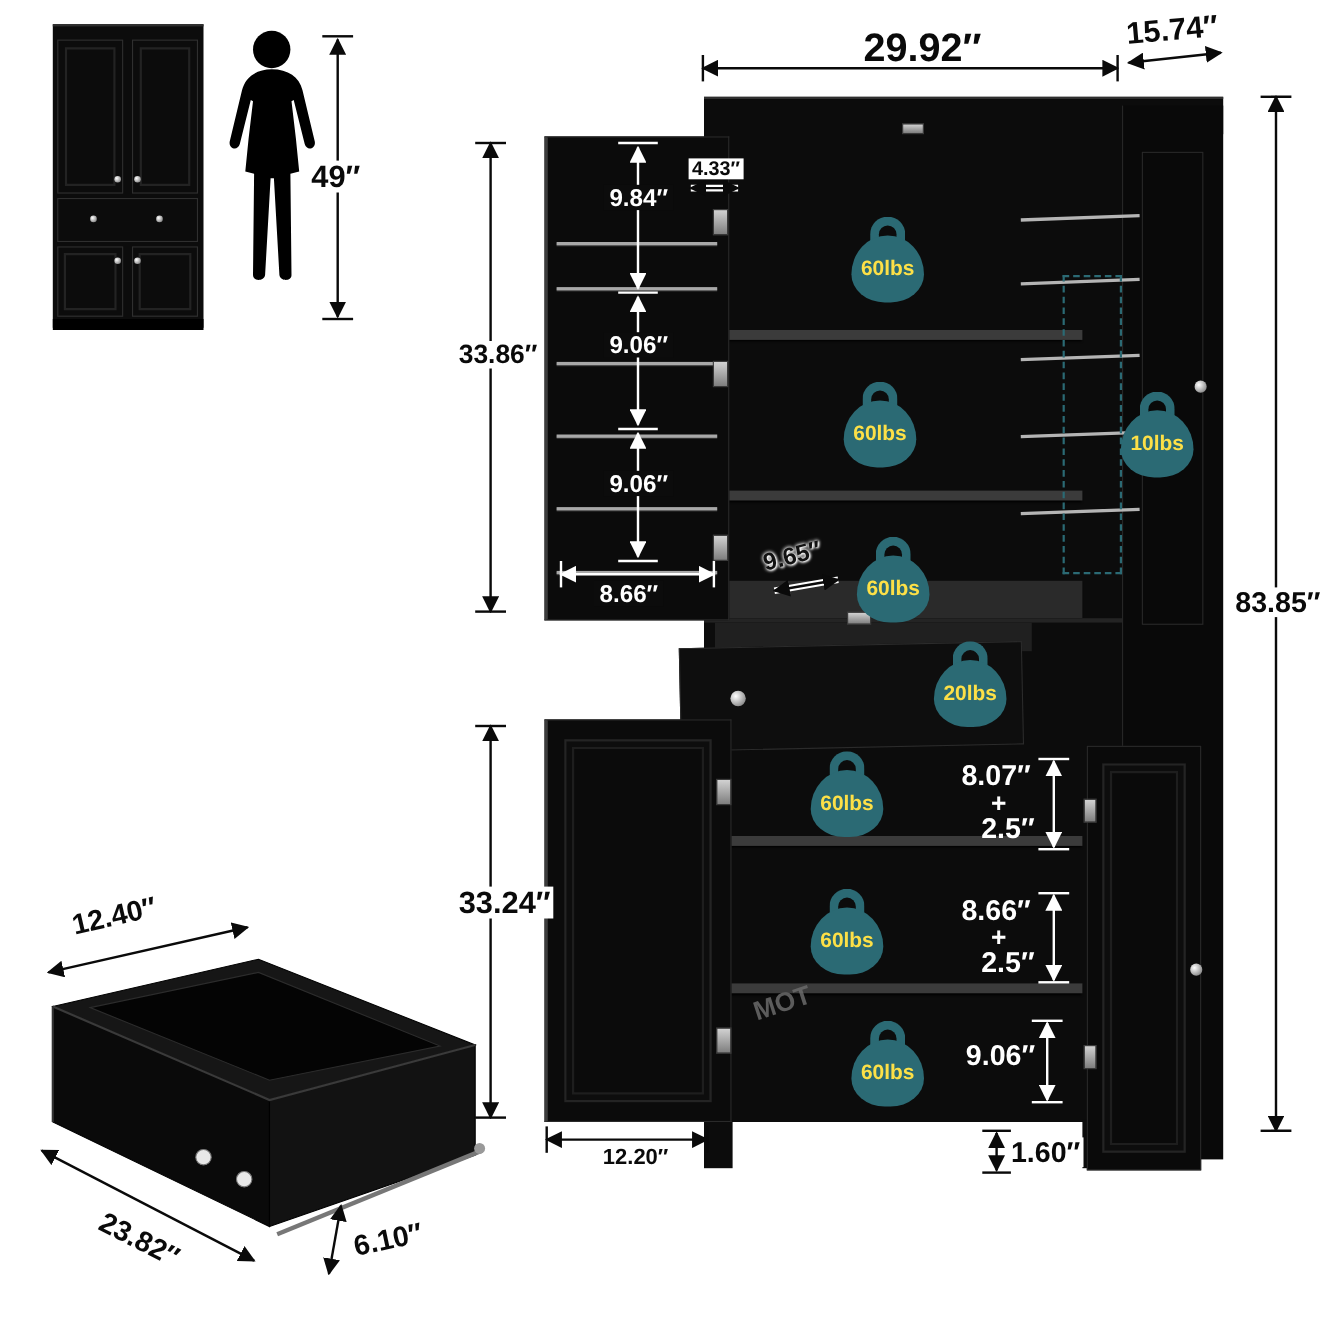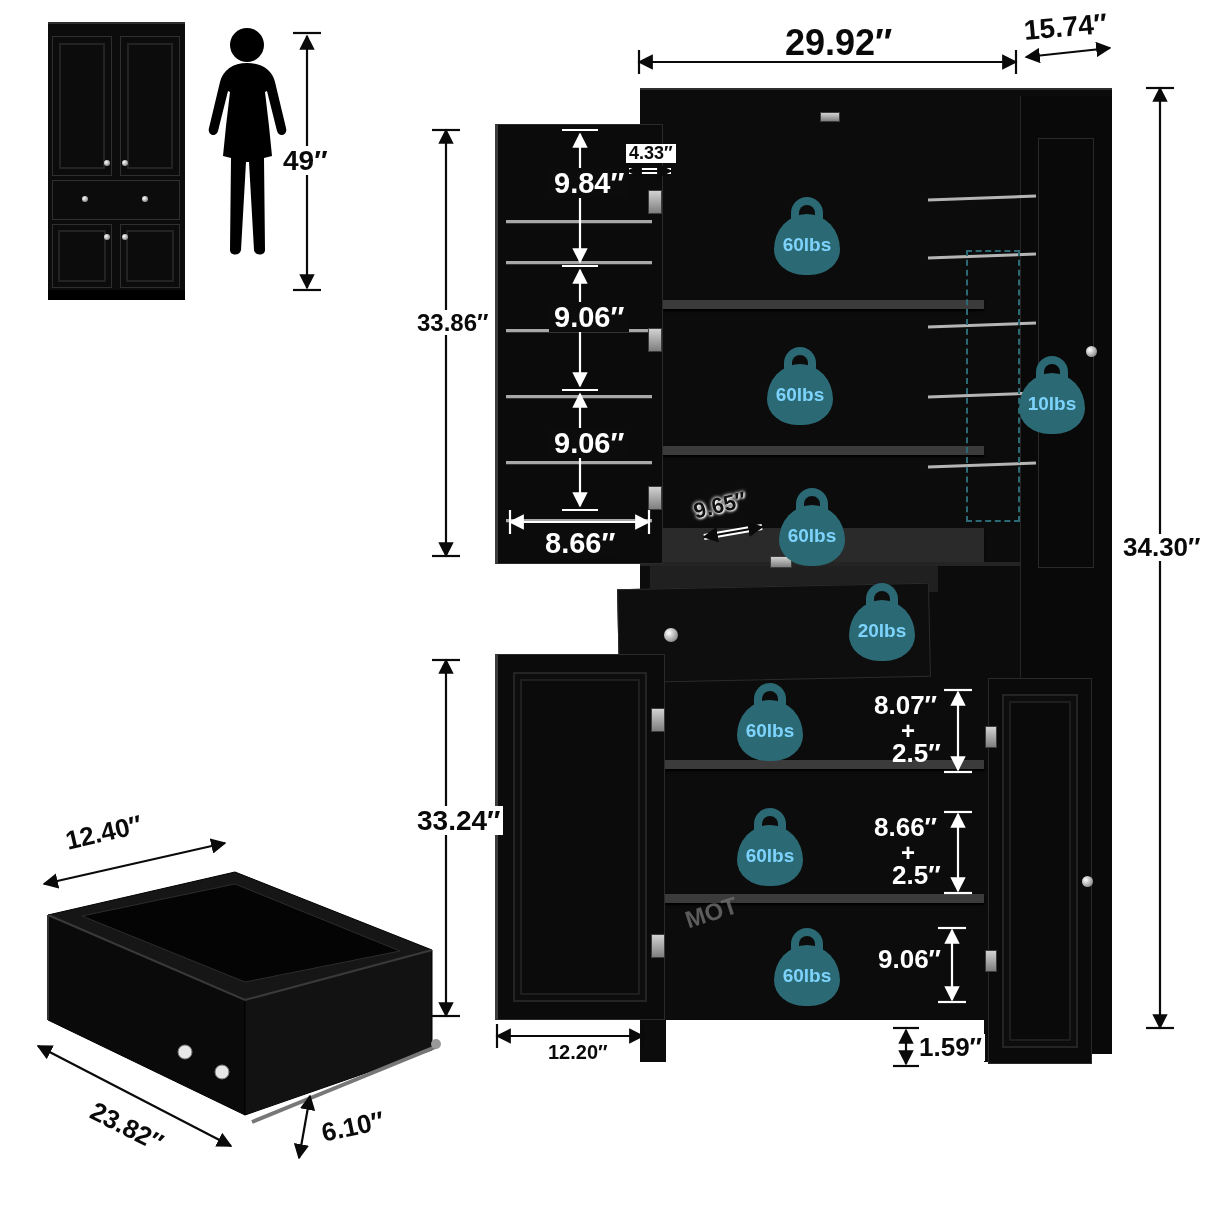--- a/index.html
+++ b/index.html
@@ -2,31 +2,31 @@
 <html style="--teal: #2b6a74; --cab: #0c0c0c; --dim: #0a0a0a;"><head>
 <meta charset="utf-8">
 <style>
   *{margin:0;padding:0;box-sizing:border-box}
   html,body{background:#fff}
   body{font-family:"Liberation Sans",sans-serif}
   .stage{position:relative;width:1214px;height:1214px;background:#fff;overflow:hidden}
   .shape{position:absolute;background:var(--cab,#0c0c0c);z-index:1}
   .strip{position:absolute;background:#3b3b3b;box-shadow:0 2px 2px #000;z-index:1}
   .overlay{position:absolute;left:0;top:0;z-index:2;pointer-events:none}
-  .lbl,.lblw{position:absolute;z-index:3;font-weight:bold;color:var(--dim,#0a0a0a);white-space:nowrap;line-height:1.05;font-size:29px;transform-origin:left center}
+  .lbl,.lblw{position:absolute;z-index:3;font-weight:bold;color:var(--dim,#0a0a0a);white-space:nowrap;line-height:1.05;font-size:22px;transform-origin:left center}
   .lblw{color:#fff}
   .mask{background:#fff;padding:0 3px}
   .maskd{background:var(--cab,#0c0c0c);padding:0 5px}
   .knob{position:absolute;border-radius:50%;background:radial-gradient(circle at 35% 35%,#fff,#8c8c8c 75%);z-index:2}
   .hinge{position:absolute;background:linear-gradient(#d2d2d2,#7e7e7e);border:1px solid #3c3c3c;z-index:2}
   .rail{position:absolute;height:3px;background:#a8a8a8;box-shadow:0 1px 0 #333;z-index:2}
   .panel{position:absolute;border:2px solid #242424;box-shadow:inset 0 0 0 5px #0d0d0d,inset 0 0 0 7px #1e1e1e;z-index:1}
   .weight{position:absolute;width:66px;height:80px;z-index:3}
   .w-handle{position:absolute;left:50%;top:0;transform:translateX(-50%);width:32px;height:26px;border:8px solid var(--teal,#2b6a74);border-bottom:none;border-radius:16px 16px 2px 2px}
-  .w-body{position:absolute;left:0;top:17px;width:66px;height:61px;background:var(--teal,#2b6a74);border-radius:50% 50% 46% 46%/58% 58% 42% 42%;display:flex;align-items:center;justify-content:center;color:#7dd3fc;font-weight:bold;font-size:19px}
+  .w-body{position:absolute;left:0;top:17px;width:66px;height:61px;background:var(--teal,#2b6a74);border-radius:50% 50% 46% 46%/58% 58% 42% 42%;display:flex;align-items:center;justify-content:center;color:#fde047;font-weight:bold;font-size:19px}
   .dashed{position:absolute;border:2px dashed var(--teal,#2b6a74);z-index:3}
   .halo{text-shadow:0 0 3px #fff,0 0 4px #fff,1px 1px 2px #fff}
 </style>
 </head>
 <body>
 
 <div class="stage">
 
   <div class="shape" style="left:48px;top:22px;width:137px;height:276px;border-top:2px solid #2e2e2e">
     <div style="position:absolute;left:4px;top:12px;width:60px;height:140px;border:1px solid #2f2f2f;box-shadow:inset 0 0 0 6px #0c0c0c,inset 0 0 0 8px #232323"></div>
@@ -213,26 +213,26 @@
     <div class="w-body">60lbs</div>
   </div>
   <div class="weight" style="left:774px;top:928px">
     <div class="w-handle"></div>
     <div class="w-body">60lbs</div>
   </div>
 
   <div class="lbl mask" style="left:280px;top:146px;font-size:28px">49″</div>
   <div class="lbl" style="left:785px;top:24px;font-size:36px">29.92″</div>
   <div class="lbl" style="left:1024px;top:16px;font-size:28px;transform:rotate(-5deg)">15.74″</div>
-  <div class="lbl mask" style="left:1120px;top:534px;font-size:26px">34.30″</div>
+  <div class="lbl mask" style="left:1120px;top:534px;font-size:26px">83.85″</div>
   <div class="lbl mask" style="left:414px;top:310px;font-size:24px">33.86″</div>
   <div class="lbl mask" style="left:626px;top:144px;font-size:18px">4.33″</div>
   <div class="lbl mask" style="left:414px;top:806px;font-size:28px">33.24″</div>
   <div class="lbl" style="left:548px;top:1042px;font-size:20px">12.20″</div>
-  <div class="lbl mask" style="left:916px;top:1034px;font-size:26px">1.59″</div>
+  <div class="lbl mask" style="left:916px;top:1034px;font-size:26px">1.60″</div>
   <div class="lbl halo" style="left:694px;top:500px;font-size:22px;transform:rotate(-14deg);color:#111">9.65″</div>
 
   <div class="lblw maskd" style="left:549px;top:168px">9.84″</div>
   <div class="lblw maskd" style="left:549px;top:302px">9.06″</div>
   <div class="lblw maskd" style="left:549px;top:428px">9.06″</div>
   <div class="lblw maskd" style="left:540px;top:528px">8.66″</div>
 
   <div class="lblw" style="left:874px;top:692px;font-size:26px">8.07″</div>
   <div class="lblw" style="left:901px;top:718px;font-size:24px">+</div>
   <div class="lblw" style="left:892px;top:740px;font-size:26px">2.5″</div>

